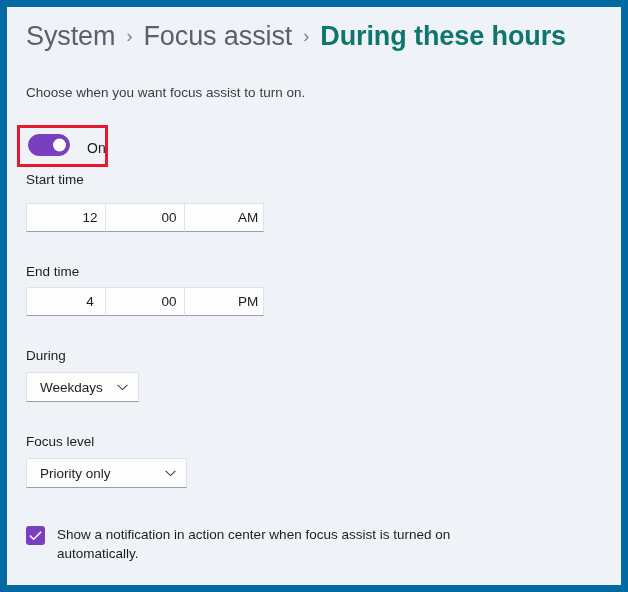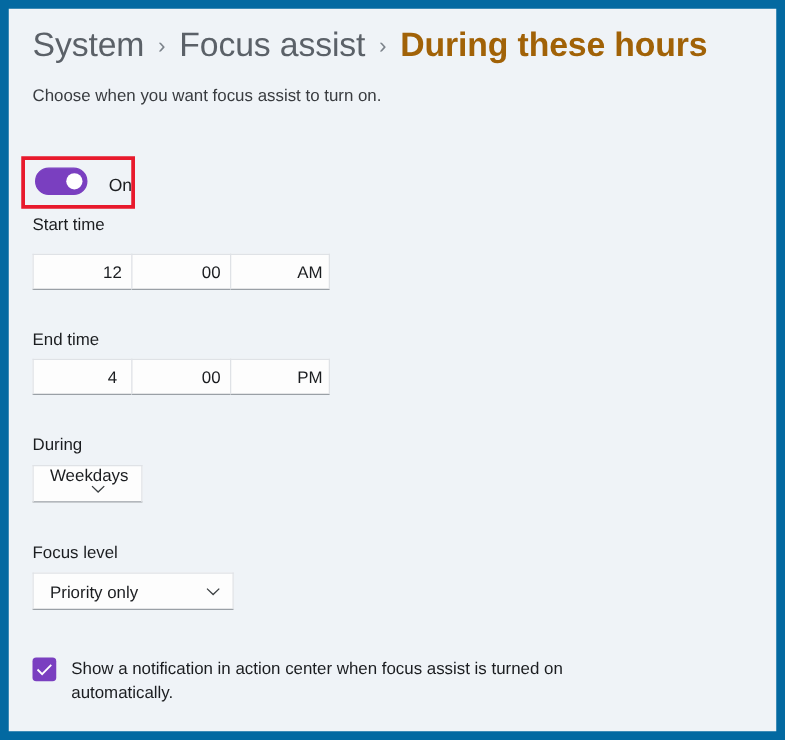--- a/index.html
+++ b/index.html
@@ -31,36 +31,36 @@
     display: flex;
     align-items: baseline;
     white-space: nowrap;
   }
   .crumb {
     font-size: 27px;
     color: #5b6168;
     letter-spacing: -0.1px;
   }
   .crumb.current {
-    color: #a16207;
+    color: #0f766e;
     font-weight: 600;
   }
   .crumb-sep {
     font-size: 18px;
     color: #7b828a;
     margin: 0 11px;
     position: relative;
     top: -3px;
   }
 
   
   .subtitle {
     position: absolute;
     left: 19px;
-    top: 62px;
+    top: 78px;
     font-size: 13.5px;
     color: #393c40;
   }
 
   
   .highlight-box {
     position: absolute;
     left: 10px;
     top: 118px;
     width: 91px;
@@ -216,21 +216,21 @@
   </div>
 
   <div class="field-label" style="top:257px;">End time</div>
   <div class="time-group" style="top:280px;">
     <div class="time-seg">4</div>
     <div class="time-seg">00</div>
     <div class="time-seg">PM</div>
   </div>
 
   <div class="field-label" style="top:341px;">During</div>
-  <div class="dropdown" style="top:365px;flex-direction:column;">
+  <div class="dropdown" style="top:365px;">
     <span>Weekdays</span>
     <span class="chev">
       <svg width="11" height="7" viewBox="0 0 11 7" aria-hidden="true">
         <path d="M0.6 0.9 L5.5 5.6 L10.4 0.9" fill="none" stroke="currentColor" stroke-width="1.1"></path>
       </svg>
     </span>
   </div>
 
   <div class="field-label" style="top:427px;">Focus level</div>
   <div class="dropdown" style="top:451px;gap:40px;">

